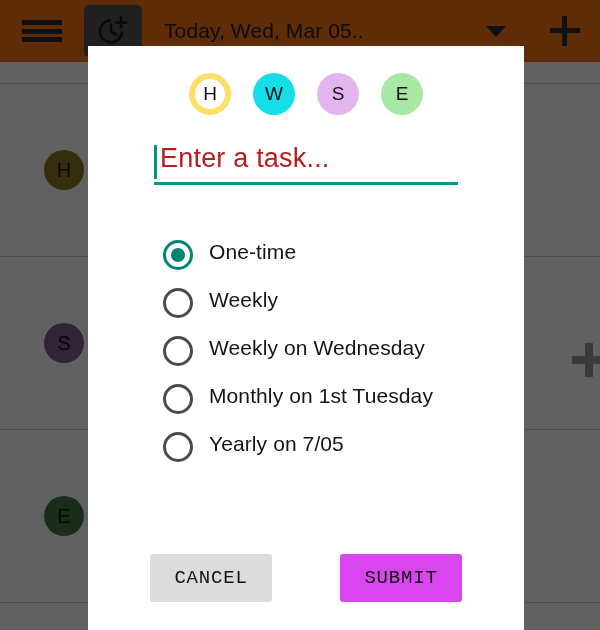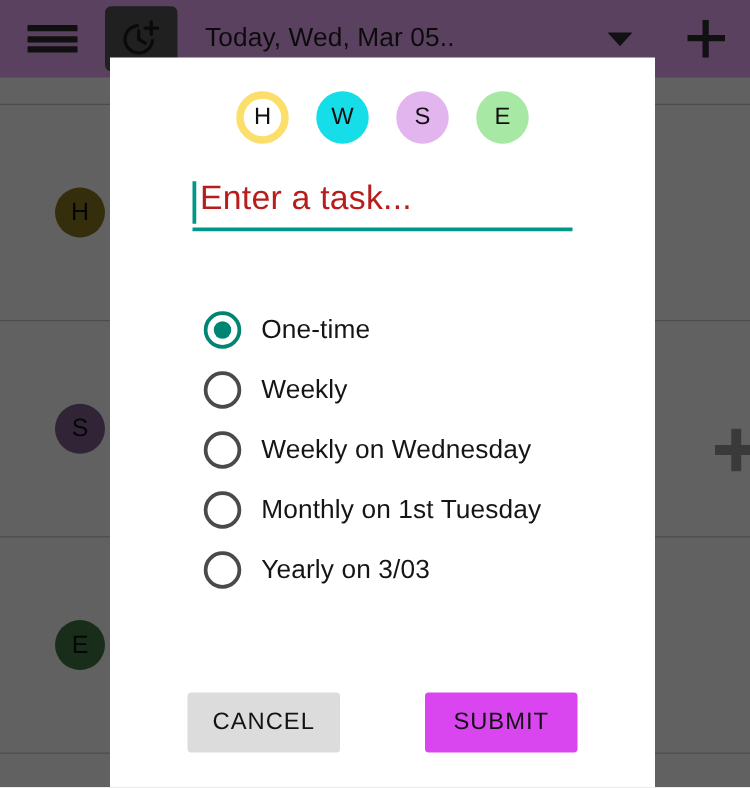--- a/index.html
+++ b/index.html
@@ -25,21 +25,21 @@
     position: absolute;
     inset: 0;
     background: #ffffff;
   }
 
   .appbar {
     position: absolute;
     top: 0; left: 0;
     width: 600px;
     height: 62px;
-    background: #f0abfc;
+    background: #f97316;
     display: flex;
     align-items: center;
     box-sizing: border-box;
     padding: 0 14px;
   }
 
   .appbar-btn {
     width: 56px;
     height: 48px;
     display: flex;
@@ -227,21 +227,21 @@
     height: 3px;
     background: #009688;
   }
 
   .radio-group {
     margin-top: 55px;
     padding-left: 75px;
   }
   .radio-item {
     display: flex;
-    align-items: center;
+    align-items: flex-start;
     height: 48px;
     gap: 16px;
   }
   .radio-mark {
     width: 30px;
     height: 30px;
     border-radius: 50%;
     border: 3px solid #4a4a4a;
     box-sizing: border-box;
     flex: none;
@@ -273,21 +273,21 @@
     display: flex;
     justify-content: center;
     gap: 68px;
   }
   .btn {
     min-width: 122px;
     height: 48px;
     border: none;
     border-radius: 3px;
     font-size: 19px;
-    font-family: Liberation Sans, sans-serif;
+    font-family: Liberation Mono, monospace;
     letter-spacing: 0.8px;
     color: #131313;
     cursor: pointer;
     padding: 0 18px;
   }
   .btn-cancel { background: #dcdcdc; }
   .btn-submit { background: #d946ef; }
 </style>
 </head>
 <body>
@@ -369,21 +369,21 @@
       <label class="radio-item">
         <span class="radio-mark"></span>
         <span class="radio-label">Weekly on Wednesday</span>
       </label>
       <label class="radio-item">
         <span class="radio-mark"></span>
         <span class="radio-label">Monthly on 1st Tuesday</span>
       </label>
       <label class="radio-item">
         <span class="radio-mark"></span>
-        <span class="radio-label">Yearly on 3/03</span>
+        <span class="radio-label">Yearly on 7/05</span>
       </label>
     </div>
 
     <div class="btn-row">
       <button class="btn btn-cancel">CANCEL</button>
       <button class="btn btn-submit">SUBMIT</button>
     </div>
 
   </div>
 </div>

